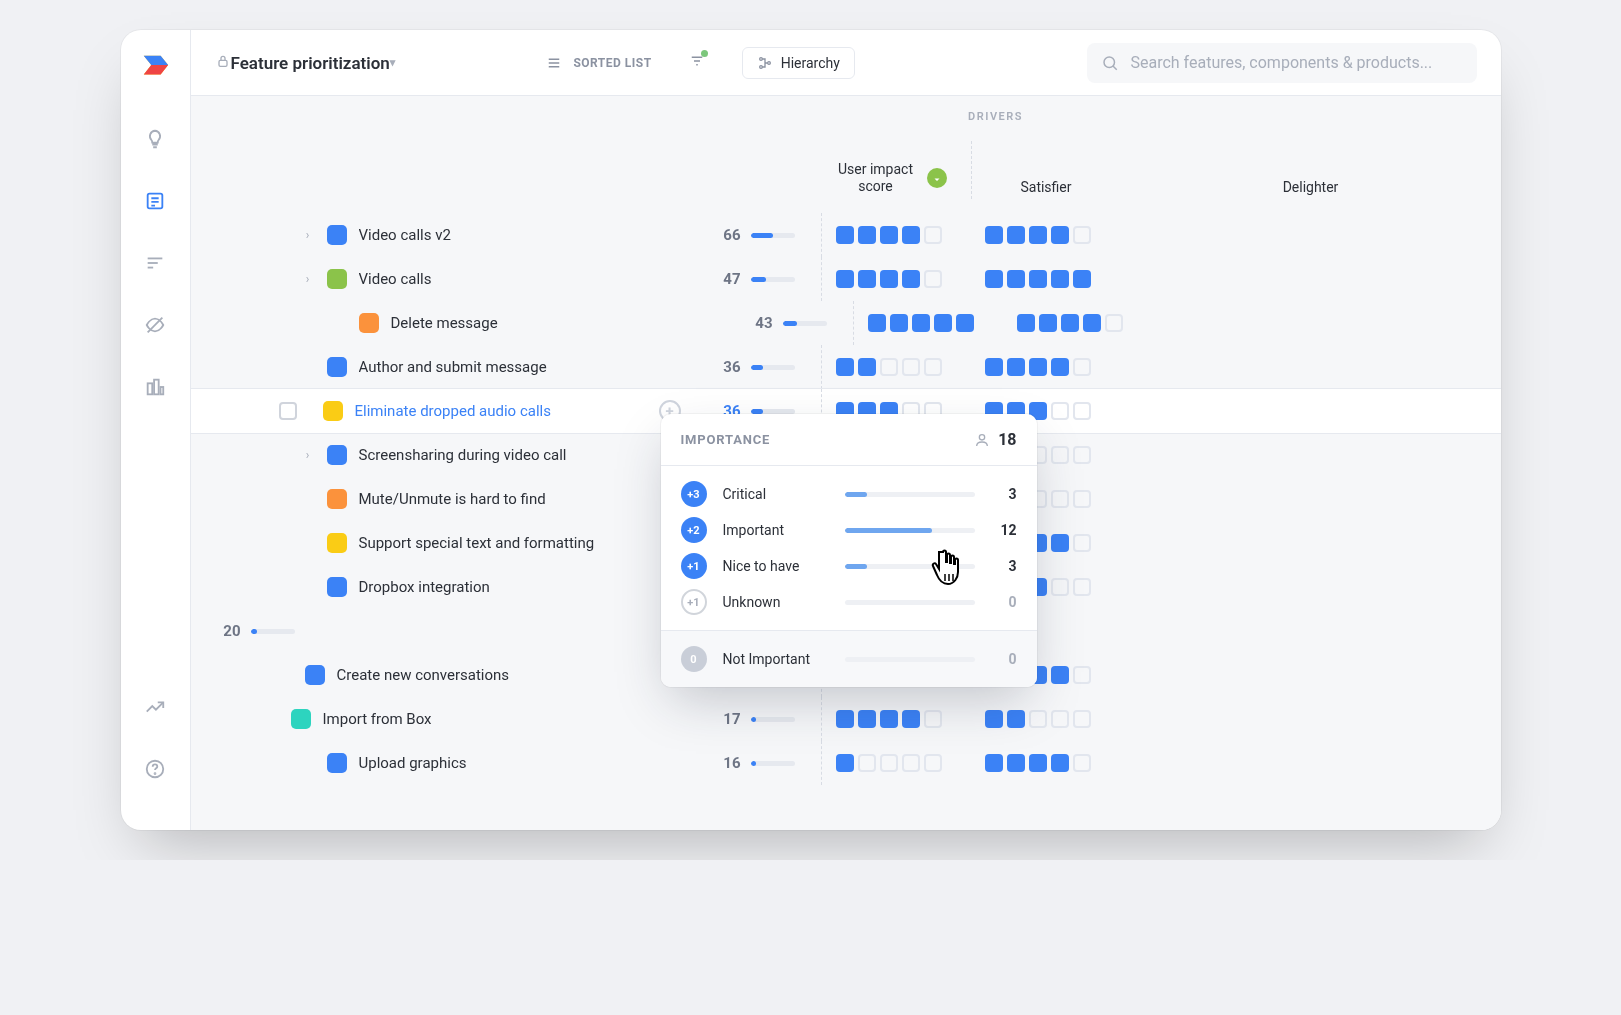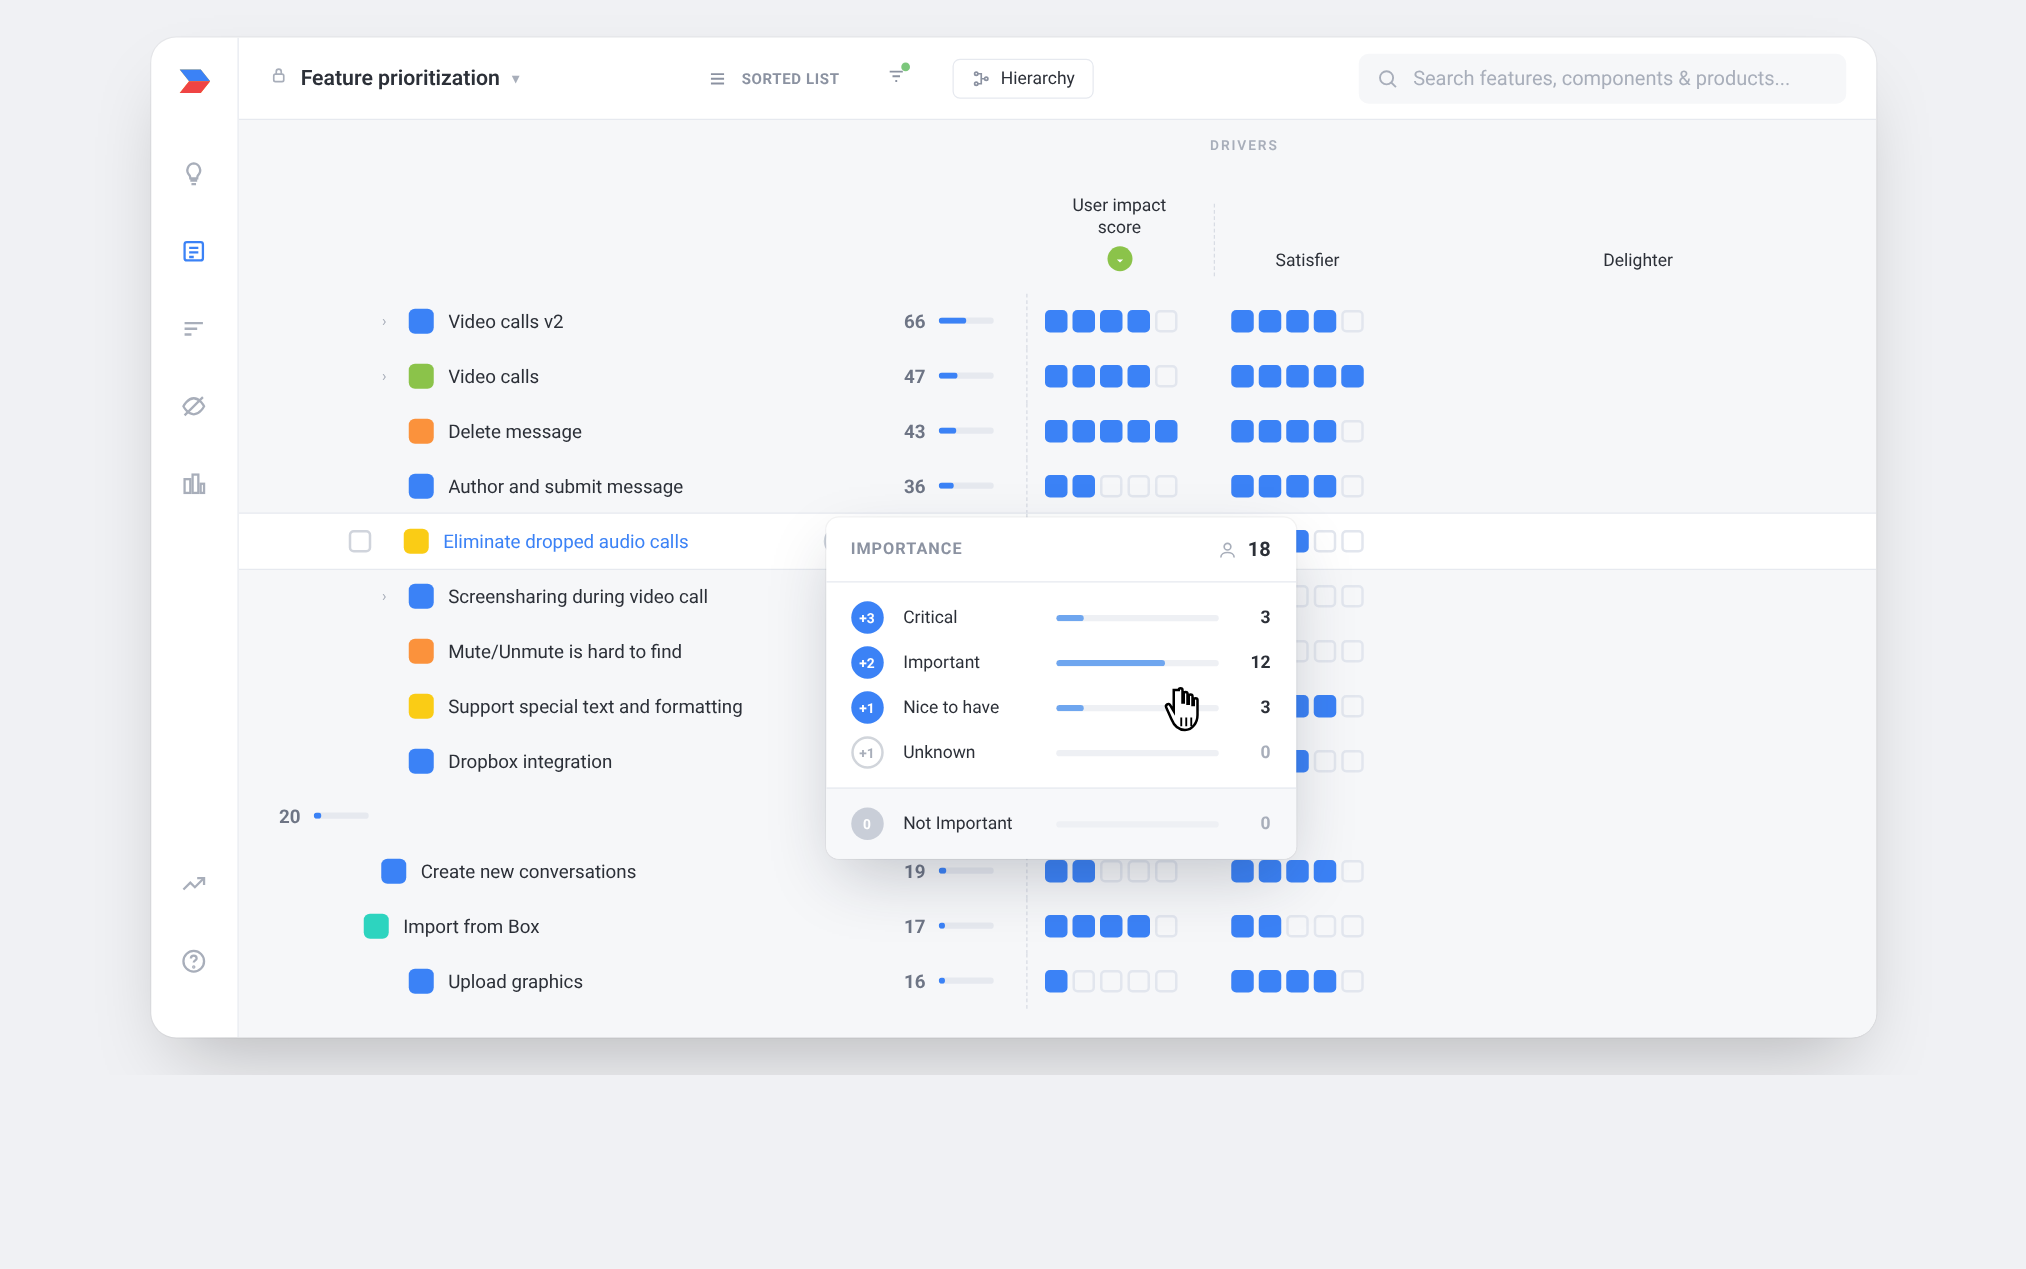--- a/index.html
+++ b/index.html
@@ -34,21 +34,21 @@
   .rail-gap{flex:1;}
   .rail-icon{width:22px;height:22px;display:flex;align-items:center;justify-content:center;color:var(--text-light);cursor:pointer;margin:10px 0;}
   .rail-icon.active{color:var(--blue);}
   .rail-icon svg{width:22px;height:22px;stroke:currentColor;fill:none;stroke-width:2;}
   
   .main{flex:1;display:flex;flex-direction:column;overflow:hidden;}
   .topbar{
     height:66px;border-bottom:1px solid var(--border);
     display:flex;align-items:center;padding:0 24px;gap:20px;
   }
-  .crumb{display:flex;align-items:center;gap:10px;color:var(--text);font-weight:600;font-size:17px;}
+  .crumb{display:flex;align-items:center;gap:0;color:var(--text);font-weight:600;font-size:17px;}
   .lock-icon{color:var(--text-light);}
   .caret-down{color:var(--text-light);font-size:11px;}
   .tb-spacer{flex:0 0 110px;}
   .sorted{display:flex;align-items:center;gap:10px;color:var(--text-muted);font-weight:700;font-size:12px;letter-spacing:.5px;}
   .sorted svg{width:18px;height:18px;stroke:var(--text-muted);fill:none;stroke-width:2;}
   .filter-icon{position:relative;color:var(--text-muted);margin-left:16px;}
   .filter-icon .dot{position:absolute;top:-2px;right:-2px;width:7px;height:7px;border-radius:50%;background:#7cc77c;}
   .filter-icon svg{width:18px;height:18px;stroke:var(--text-muted);fill:none;stroke-width:2;}
   .hierarchy-btn{
     margin-left:16px;border:1px solid var(--border);border-radius:6px;
@@ -64,21 +64,21 @@
   .search input::placeholder{color:var(--text-light);}
   .search svg{width:18px;height:18px;stroke:var(--text-light);fill:none;stroke-width:2;}
   
   .table-wrap{flex:1;overflow:hidden;position:relative;background:var(--bg-alt);}
   .thead{
     display:grid;grid-template-columns:500px 130px 150px 150px 1fr;
     align-items:end;padding:14px 0 14px 0;font-size:13px;color:var(--text);background:var(--bg-alt);
   }
   .drivers-label{grid-column:3 / span 2;text-align:center;font-size:11px;letter-spacing:1.5px;color:var(--text-light);font-weight:600;padding-bottom:18px;padding-left:50px;}
   .th{padding:4px 10px;text-align:center;font-size:14px;color:var(--text);}
-  .th.uis{display:flex;flex-direction:column;align-items:center;gap:6px;line-height:1.2;padding-top:16px;}
+  .th.uis{display:flex;flex-direction:row;align-items:center;gap:6px;line-height:1.2;padding-top:16px;}
   .uis-dl{width:20px;height:20px;border-radius:50%;background:var(--green);display:flex;align-items:center;justify-content:center;}
   .uis-dl svg{width:12px;height:12px;fill:#fff;}
   .th-vborder{border-left:1px dashed #d8dce4;}
   
   .rows{}
   .row{
     display:grid;grid-template-columns:500px 130px 150px 150px 1fr;
     align-items:center;height:44px;font-size:15px;
   }
   .row .namecell{display:flex;align-items:center;gap:12px;padding-left:74px;color:var(--text);padding-right:10px;}
@@ -314,21 +314,21 @@
               <div class="boxes">
                 <span class="bx fill"></span>
                 <span class="bx fill"></span>
                 <span class="bx fill"></span>
                 <span class="bx fill"></span>
                 <span class="bx fill"></span>
               </div>
             </div>
             <div></div>
           </div>
-          <div class="row" style="position: relative;">
+          <div class="row" style="position: relative; margin-left: 32px;">
             <div class="namecell" style="padding-left: 110px;">
               <span class="chev hidden">›</span>
               <span class="chip" style="background: rgb(251, 146, 60);"></span>
               <span class="title">Delete message</span>
             </div>
             <div class="scorecell">
               <span class="num">43</span>
               <div class="minibar">
                 <div style="width: 32%;"></div>
               </div>

